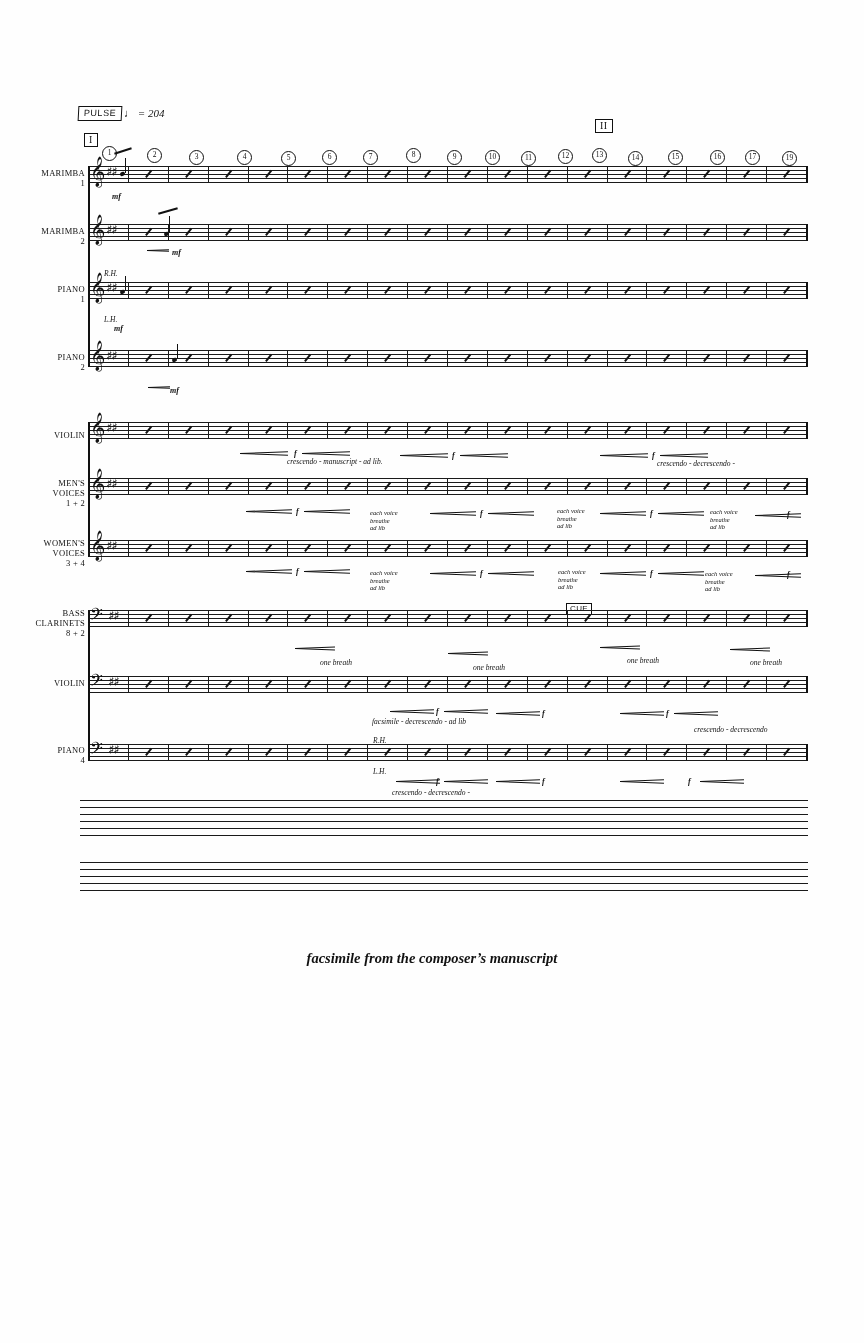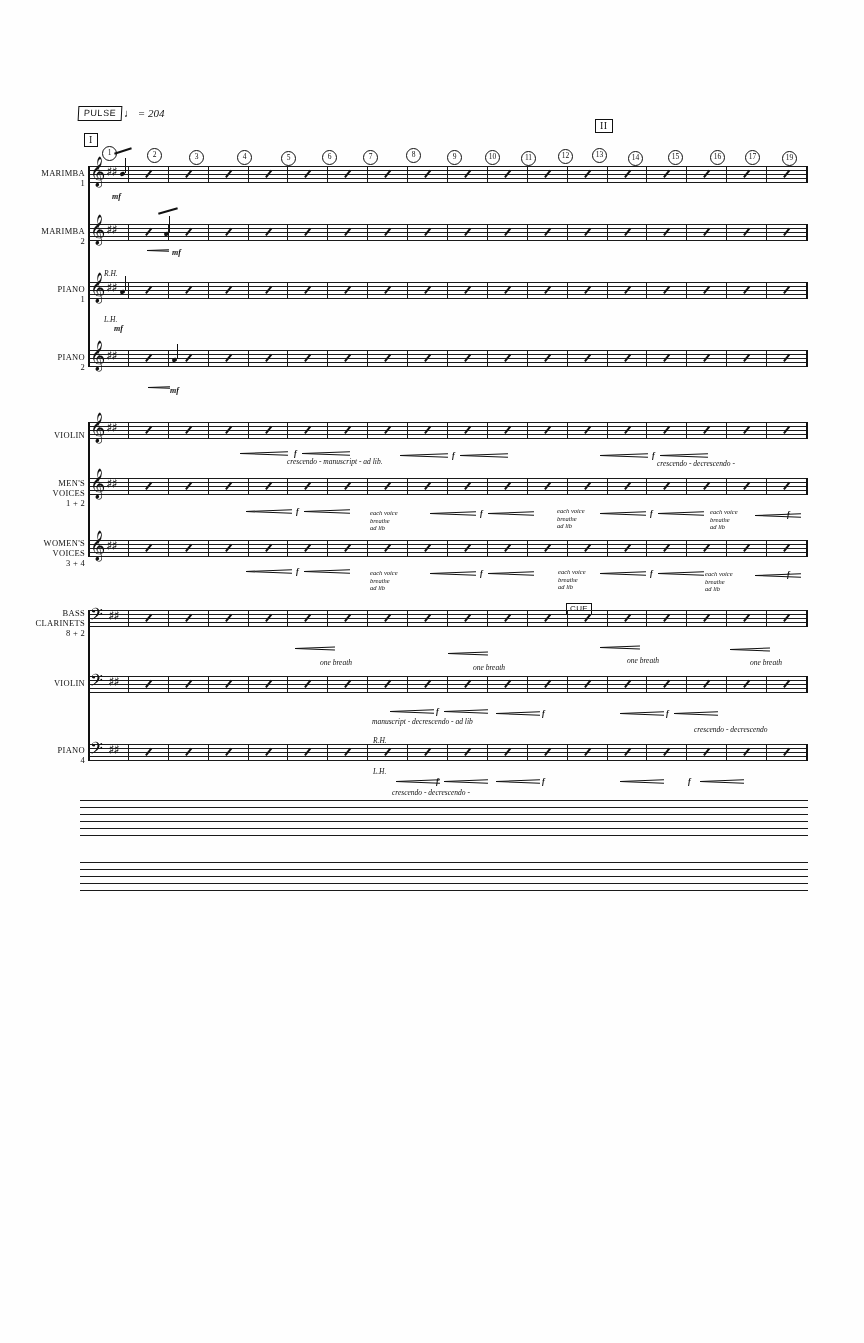--- a/index.html
+++ b/index.html
@@ -902,21 +902,21 @@
     <div class="dyn" style="left:542px; top:709px;">f</div>
     <div class="hairpin cresc" style="left:620px; top:710px; width:44px;">
         <div class="a"></div>
         <div class="b"></div>
       </div>
     <div class="dyn" style="left:666px; top:709px;">f</div>
     <div class="hairpin dim" style="left:674px; top:710px; width:44px;">
         <div class="a"></div>
         <div class="b"></div>
       </div>
-    <div class="handtext" style="left:372px; top:718px;">manuscript - decrescendo - ad lib</div>
+    <div class="handtext" style="left:372px; top:718px;">facsimile - decrescendo - ad lib</div>
     <div class="handtext" style="left:694px; top:726px;">crescendo - decrescendo</div>
 
     <div class="handtext" style="left:373px; top:737px;">R.H.</div>
     <div class="handtext" style="left:373px; top:768px;">L.H.</div>
     <div class="hairpin cresc" style="left:396px; top:778px; width:44px;">
         <div class="a"></div>
         <div class="b"></div>
       </div>
     <div class="dyn" style="left:436px; top:777px;">f</div>
     <div class="hairpin dim" style="left:444px; top:778px; width:44px;">
@@ -947,13 +947,14 @@
     <div class="longline" style="left:80px; top:828px; width:728px;"></div>
     <div class="longline" style="left:80px; top:835px; width:728px;"></div>
 
     <div class="longline" style="left:80px; top:862px; width:728px;"></div>
     <div class="longline" style="left:80px; top:869px; width:728px;"></div>
     <div class="longline" style="left:80px; top:876px; width:728px;"></div>
     <div class="longline" style="left:80px; top:883px; width:728px;"></div>
     <div class="longline" style="left:80px; top:890px; width:728px;"></div>
   </div>
 
+  <div class="caption" style="top:950px;">facsimile from the composer’s manuscript</div>
 </div>
 
 </body></html>

